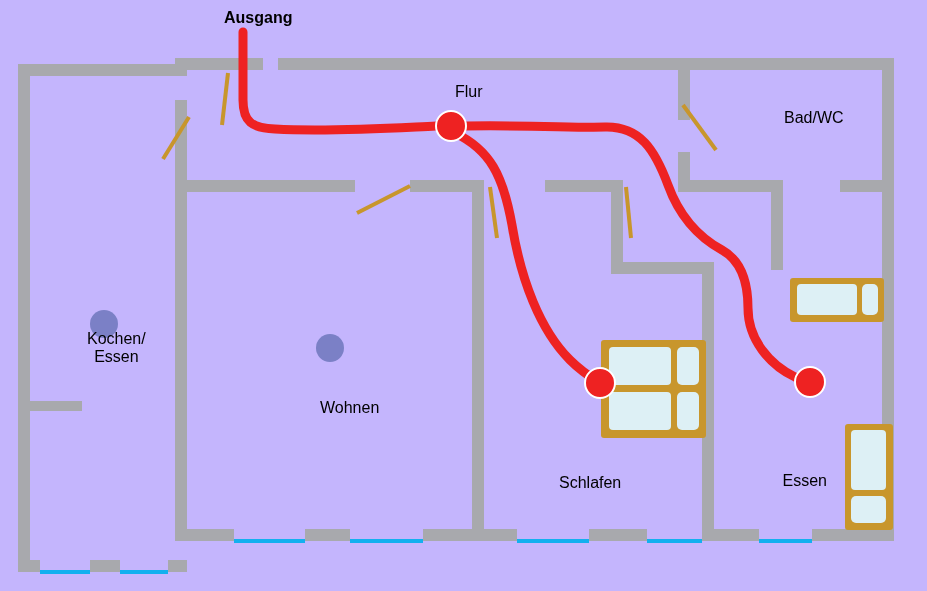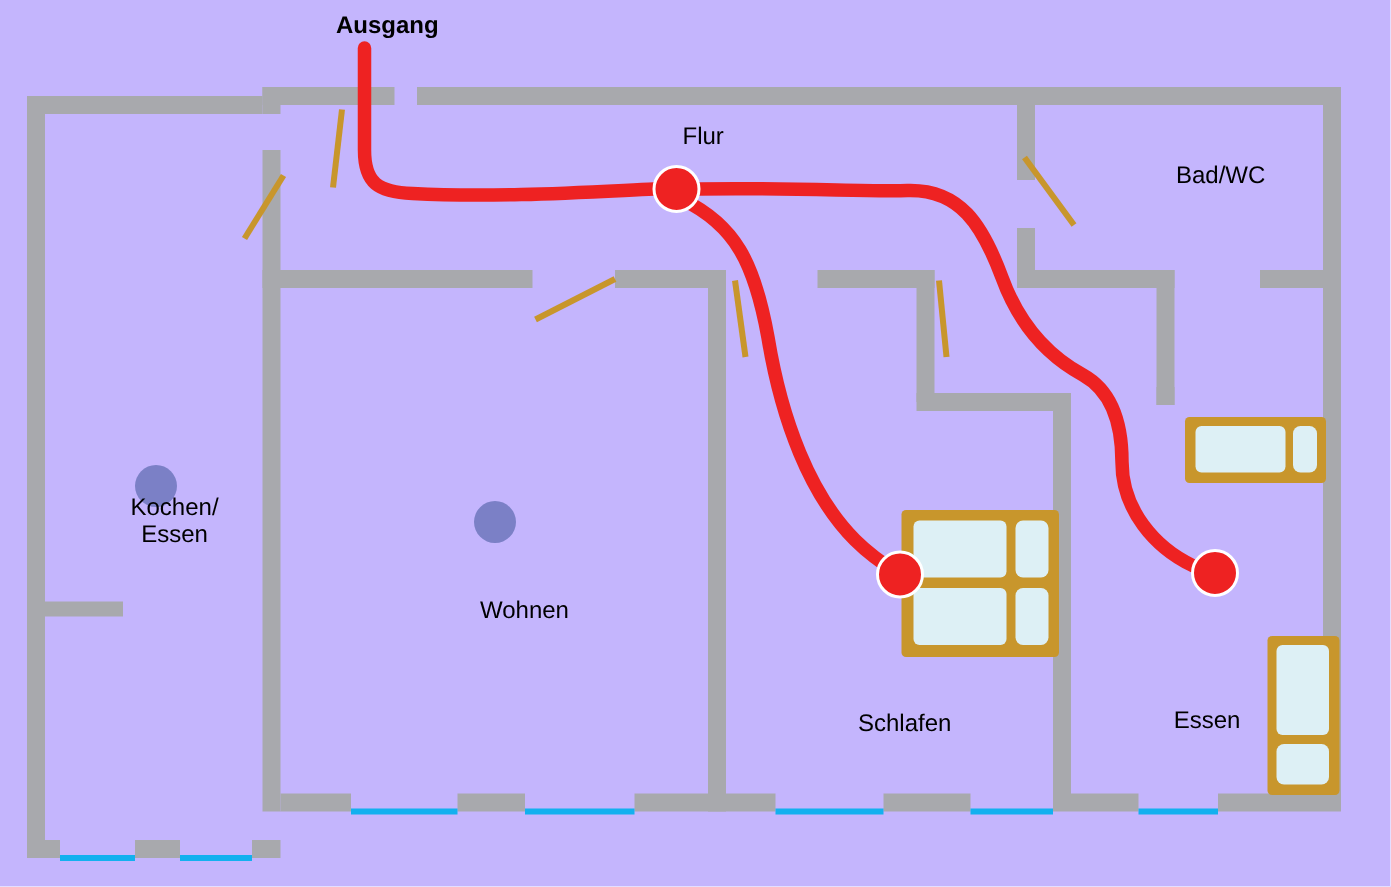--- a/index.html
+++ b/index.html
@@ -138,19 +138,19 @@
         <circle cx="600" cy="383" r="15" fill="#ee2222" stroke="#ffffff" stroke-width="2"></circle>
         <circle cx="810" cy="382" r="15" fill="#ee2222" stroke="#ffffff" stroke-width="2"></circle>
       </g>
   </svg>
 
   <div id="labels-layer">
     <div class="route-label bold" id="exit-label" style="left: 224px; top: 9px;">Ausgang</div>
   <div class="room-label" style="left: 87px; top: 330px;">Kochen/
 Essen</div>
       <div class="room-label" style="left: 320px; top: 383px; margin-top: 16px;">Wohnen</div>
-      <div class="room-label" style="left: 572px; top: 474px;">Schlafen</div>
+      <div class="room-label" style="left: 559px; top: 474px;">Schlafen</div>
       <div class="room-label" style="left: 782.5px; top: 472px;">Essen</div>
       <div class="room-label" style="left: 784px; top: 109px;">Bad/WC</div>
       <div class="room-label" style="left: 455px; top: 83px;">Flur</div>
     </div>
 
 </div>
 
 </body></html>

